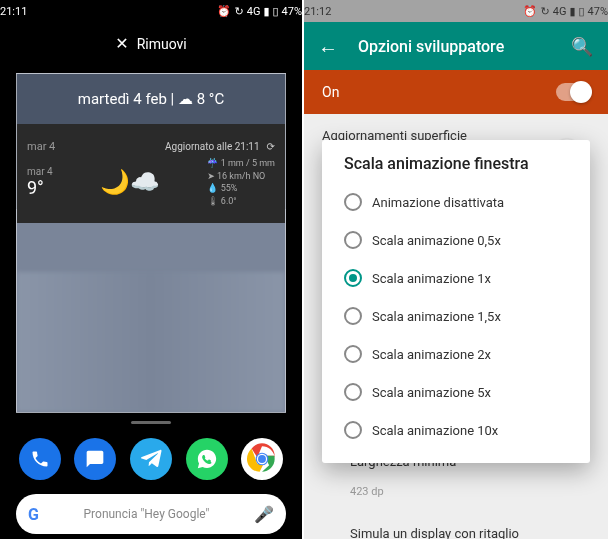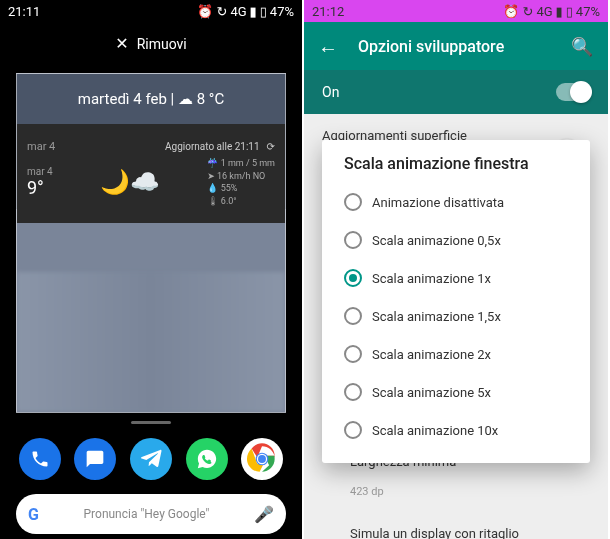--- a/index.html
+++ b/index.html
@@ -1,21 +1,21 @@
 <!DOCTYPE html>
 <html><head>
 <meta charset="utf-8">
 <style>
 *{margin:0;padding:0;box-sizing:border-box;font-family:Roboto,Arial,sans-serif}
 body{background:#fff;width:610px;height:539px;display:flex}
 .phone{width:304px;height:539px;position:relative;overflow:hidden}
 .p1{background:#000;border-right:2px solid #fff}
 .p2{background:#eee}
-.statusbar{height:22px;display:flex;justify-content:space-between;align-items:center;padding:0 8px;font-size:13px;color:#fff}
-.p2 .statusbar{color:#333;background:#d946ef}
+.statusbar{height:22px;display:flex;justify-content:space-between;align-items:center;padding:0 0;font-size:11px;color:#fff}
+.p2 .statusbar{color:#333;background:#a3a3a3}
 .sb-right{display:flex;align-items:center;gap:3px}
 .remove-bar{display:flex;align-items:center;justify-content:center;gap:8px;color:#fff;padding:12px 0;font-size:14px}
 .close-x{font-size:16px}
 .widget-preview{margin:8px 16px;border:1px solid rgba(255,255,255,0.5);height:340px;background:linear-gradient(#4a5568 0%,#4a5568 40%,#7a8599 40%,#7a8599 100%);position:relative;overflow:hidden}
 .weather-head{text-align:center;padding:16px 12px;color:#fff;font-size:15px}
 .weather-widget{background:#2a2a2a;color:#ccc;padding:16px 10px;font-size:10px;position:relative}
 .ww-top{display:flex;justify-content:space-between;align-items:center;margin-bottom:4px}
 .ww-date{font-size:11px;color:#999}
 .ww-upd{font-size:10px;color:#ccc;display:flex;align-items:center;gap:7px}
 .ww-body{display:flex;align-items:center;justify-content:space-between}
@@ -34,21 +34,21 @@
 .chrome-svg{width:38px;height:38px}
 .searchbar{margin:6px 16px;background:#fff;border-radius:22px;height:40px;display:flex;align-items:center;padding:0 12px;gap:8px}
 .g-logo{font-weight:bold;font-size:16px}
 .g-logo span:nth-child(1){color:#4285f4}.g-logo span:nth-child(2){color:#ea4335}.g-logo span:nth-child(3){color:#fbbc05}.g-logo span:nth-child(4){color:#4285f4}.g-logo span:nth-child(5){color:#34a853}.g-logo span:nth-child(6){color:#ea4335}
 .search-text{flex:1;text-align:center;color:#888;font-size:12px}
 .mic{color:#4285f4;font-size:16px}
 .appbar{background:#00897b;color:#fff;height:48px;display:flex;align-items:center;padding:0 14px;gap:20px}
 .appbar-title{font-size:16px;font-weight:500;flex:1}
 .back-arrow{font-size:20px}
 .search-ic{font-size:18px}
-.toggle-row{background:#0f766e;color:#fff;height:44px;display:flex;align-items:center;justify-content:space-between;padding:0 18px;font-size:14px}
+.toggle-row{background:#c2410c;color:#fff;height:44px;display:flex;align-items:center;justify-content:space-between;padding:0 18px;font-size:14px}
 .toggle{width:34px;height:18px;background:rgba(255,255,255,0.5);border-radius:10px;position:relative}
 .toggle::after{content:'';position:absolute;right:-2px;top:-2px;width:22px;height:22px;background:#fff;border-radius:50%;box-shadow:0 1px 3px rgba(0,0,0,0.3)}
 .setting-bg{padding:14px 18px}
 .setting-title{font-size:13px;color:#333}
 .setting-sub{font-size:11px;color:#999;margin-top:2px}
 .setting-row{display:flex;justify-content:space-between;align-items:center}
 .toggle-off{width:34px;height:18px;background:#ccc;border-radius:10px;position:relative}
 .toggle-off::after{content:'';position:absolute;left:-2px;top:-2px;width:22px;height:22px;background:#eee;border-radius:50%;box-shadow:0 1px 3px rgba(0,0,0,0.3)}
 .dialog{position:absolute;top:140px;left:18px;right:18px;background:#fff;border-radius:3px;box-shadow:0 8px 24px rgba(0,0,0,0.3);padding:14px 0}
 .dialog-title{font-size:16px;font-weight:500;color:#222;padding:0 22px 10px}

